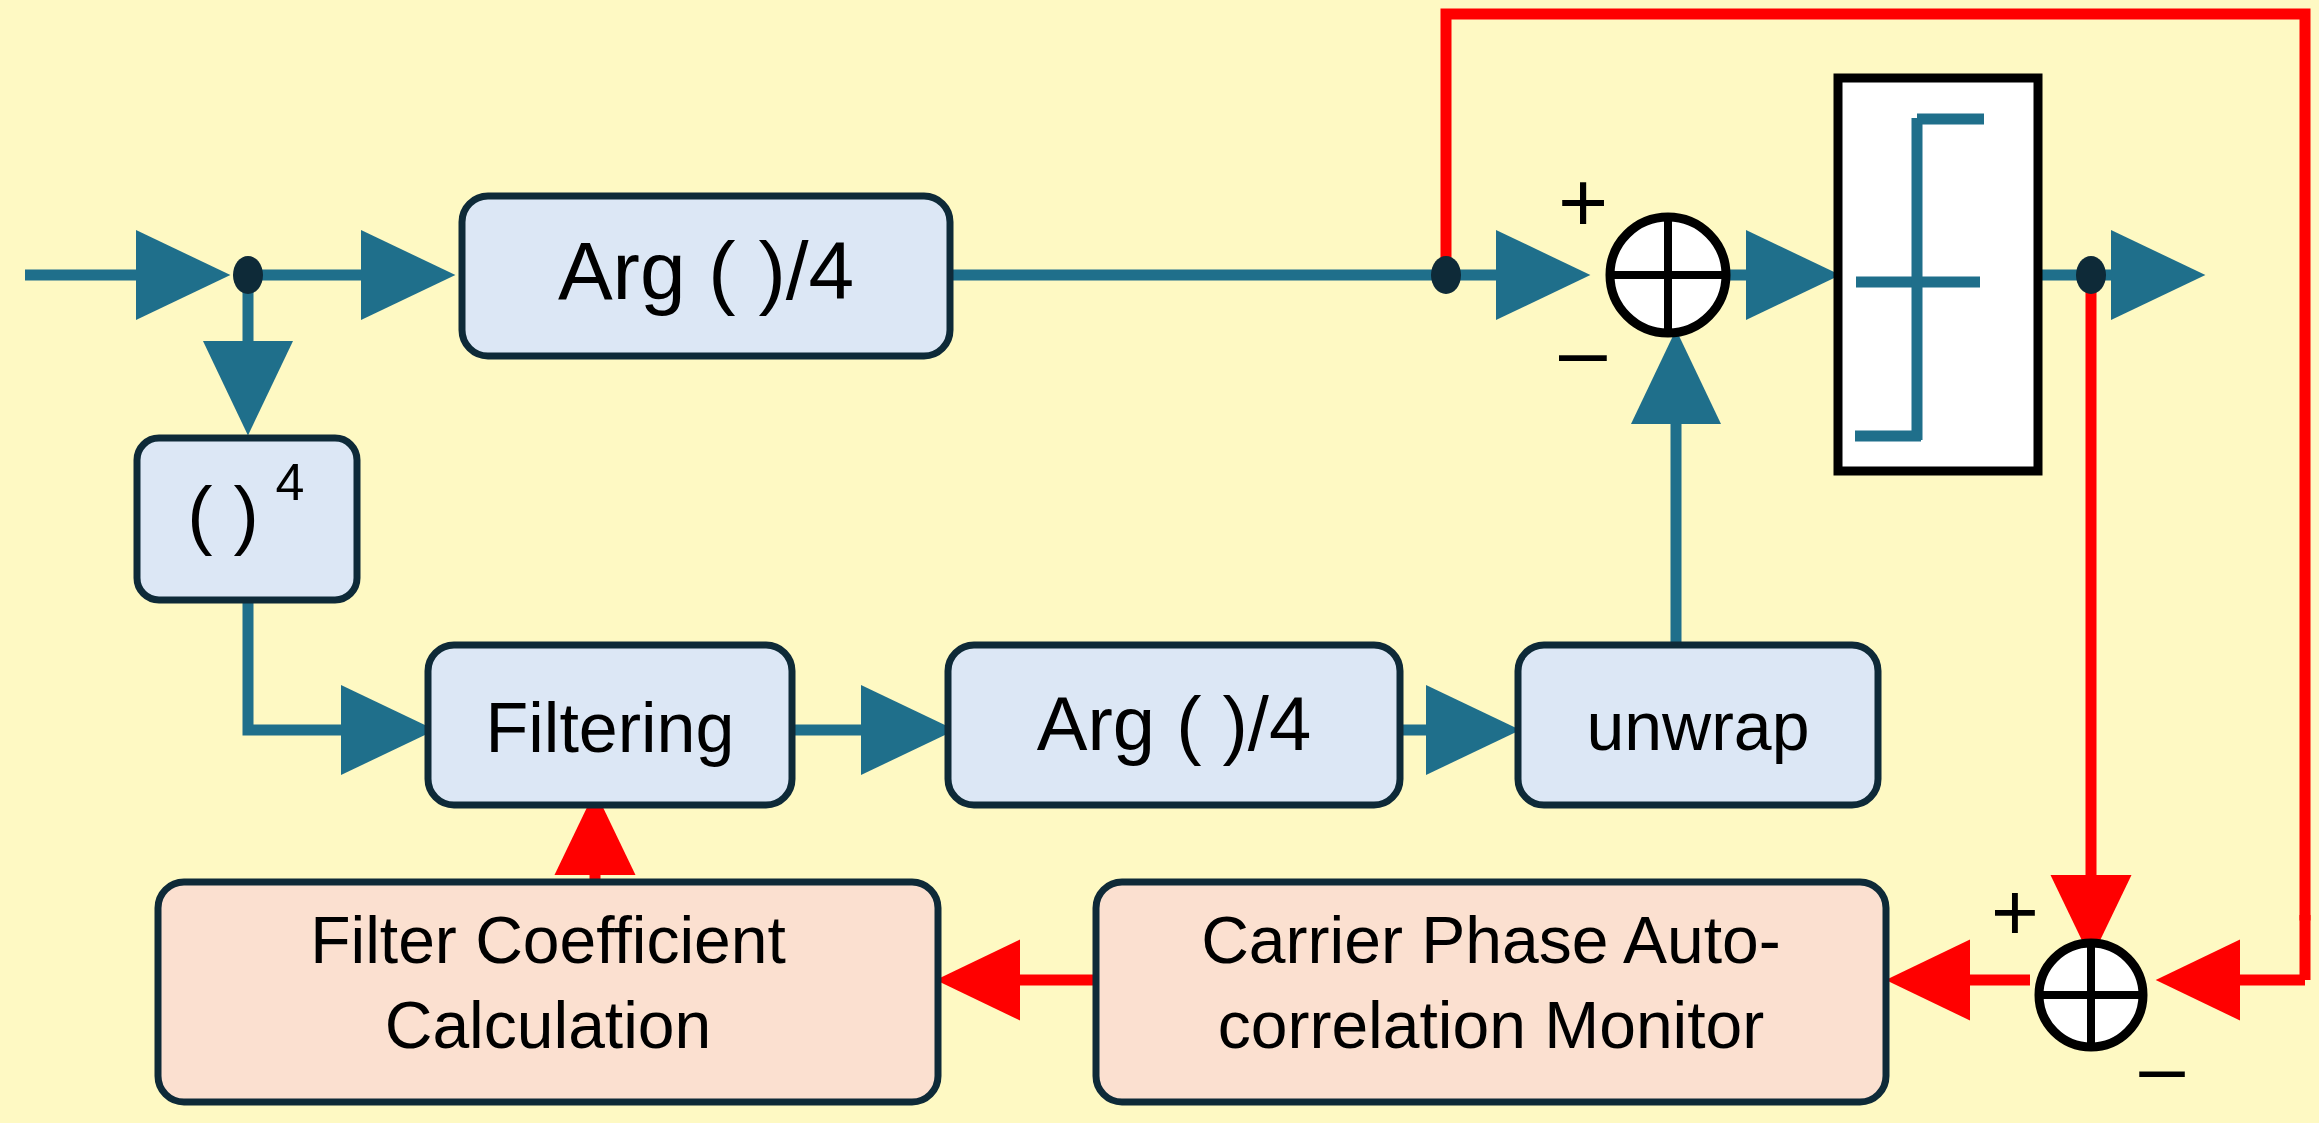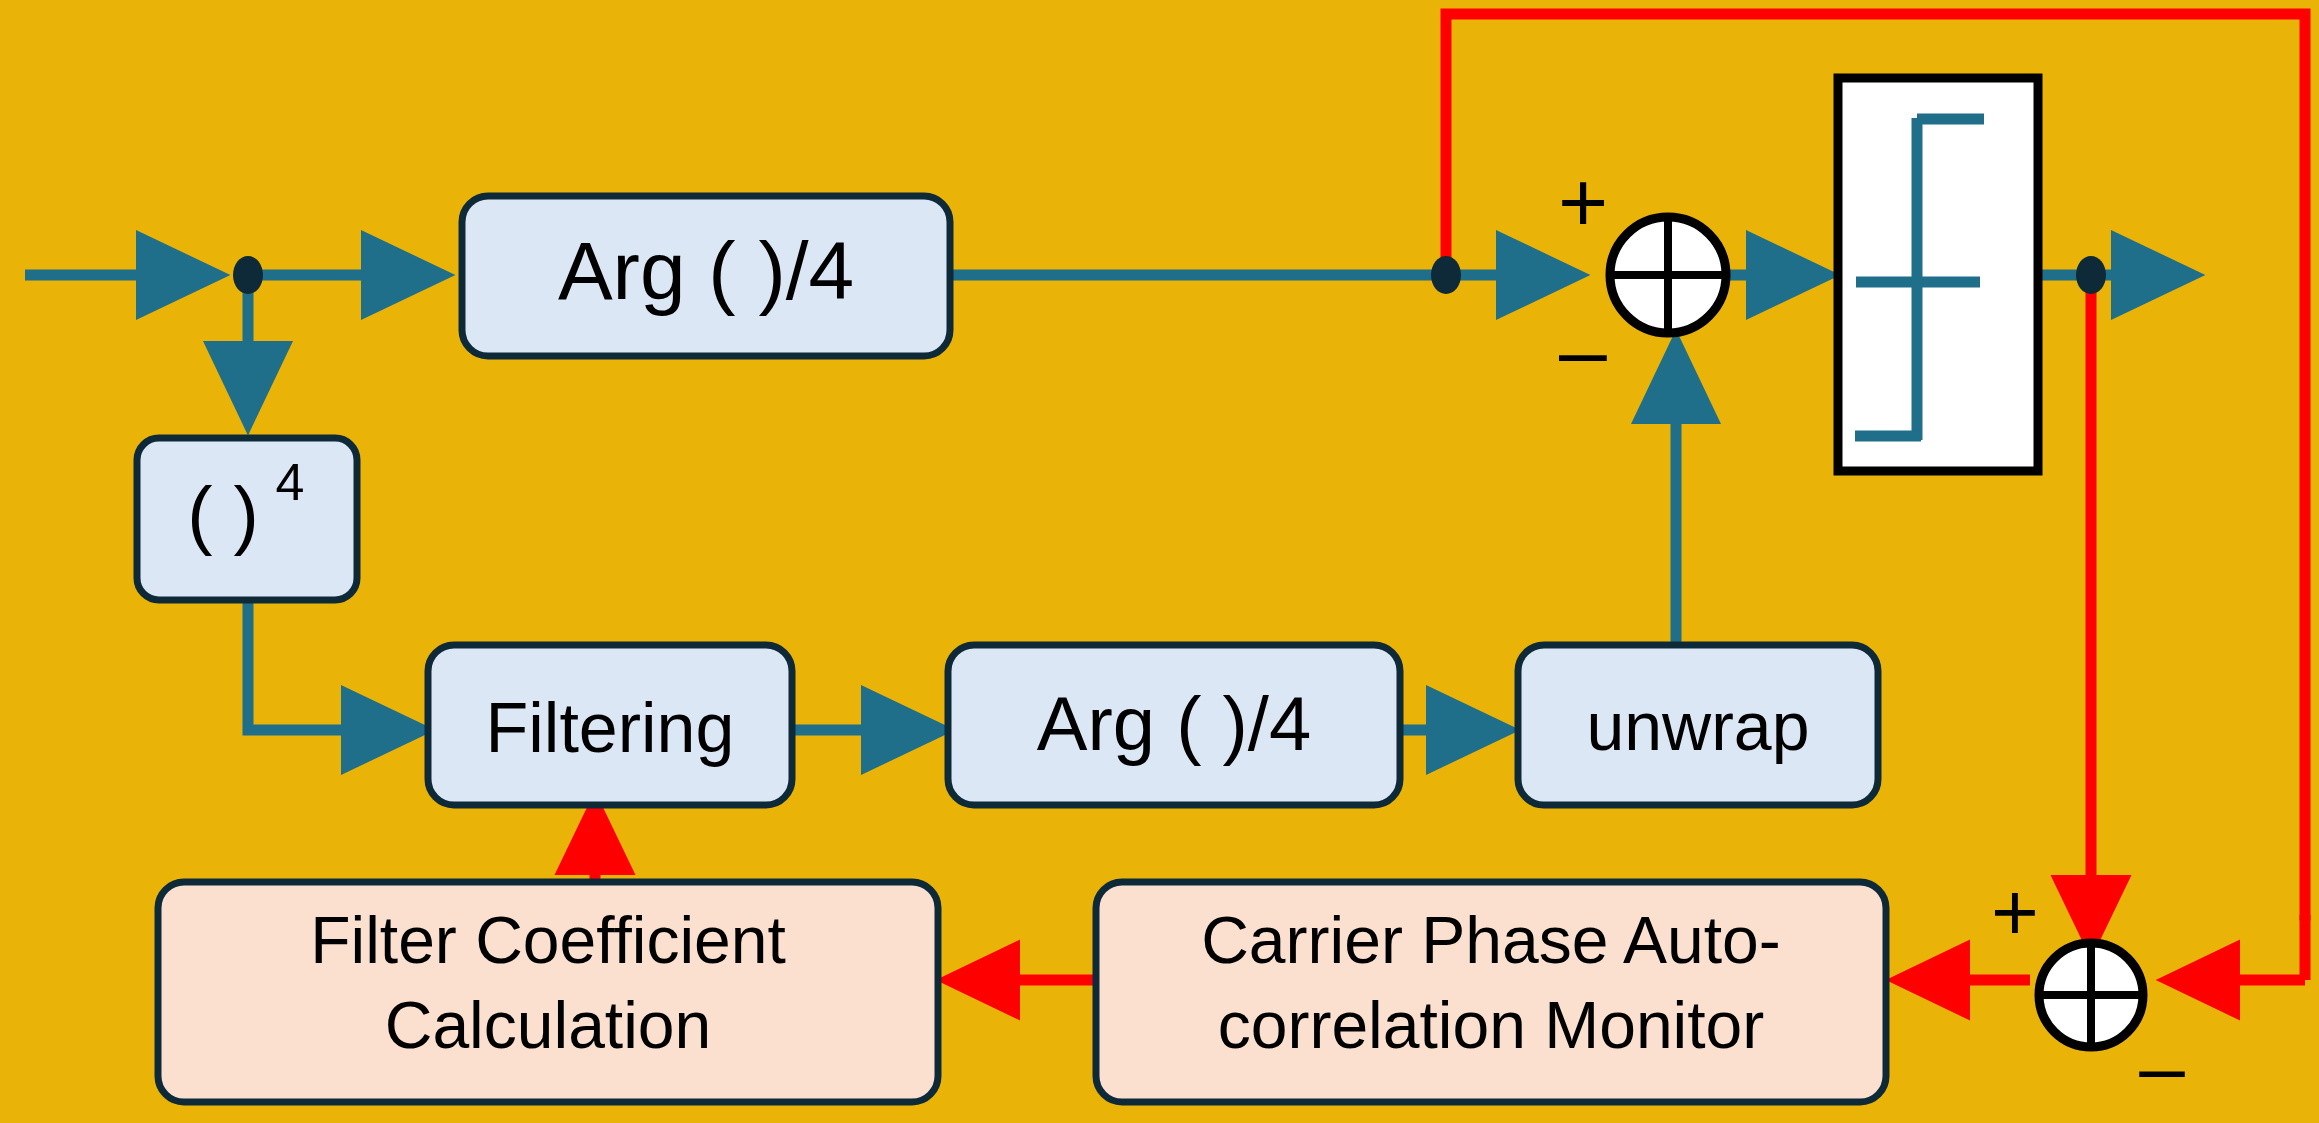--- a/index.html
+++ b/index.html
@@ -10,21 +10,21 @@
   body {
     width: 2319px;
     height: 1123px;
     font-family: "Liberation Sans", sans-serif;
     overflow: hidden;
   }
   #diagram-root {
     position: relative;
     width: 2319px;
     height: 1123px;
-    background: #eab308;
+    background: #fef9c3;
   }
   svg.canvas {
     position: absolute;
     top: 0;
     left: 0;
     width: 2319px;
     height: 1123px;
     display: block;
   }
   .blk-label {

